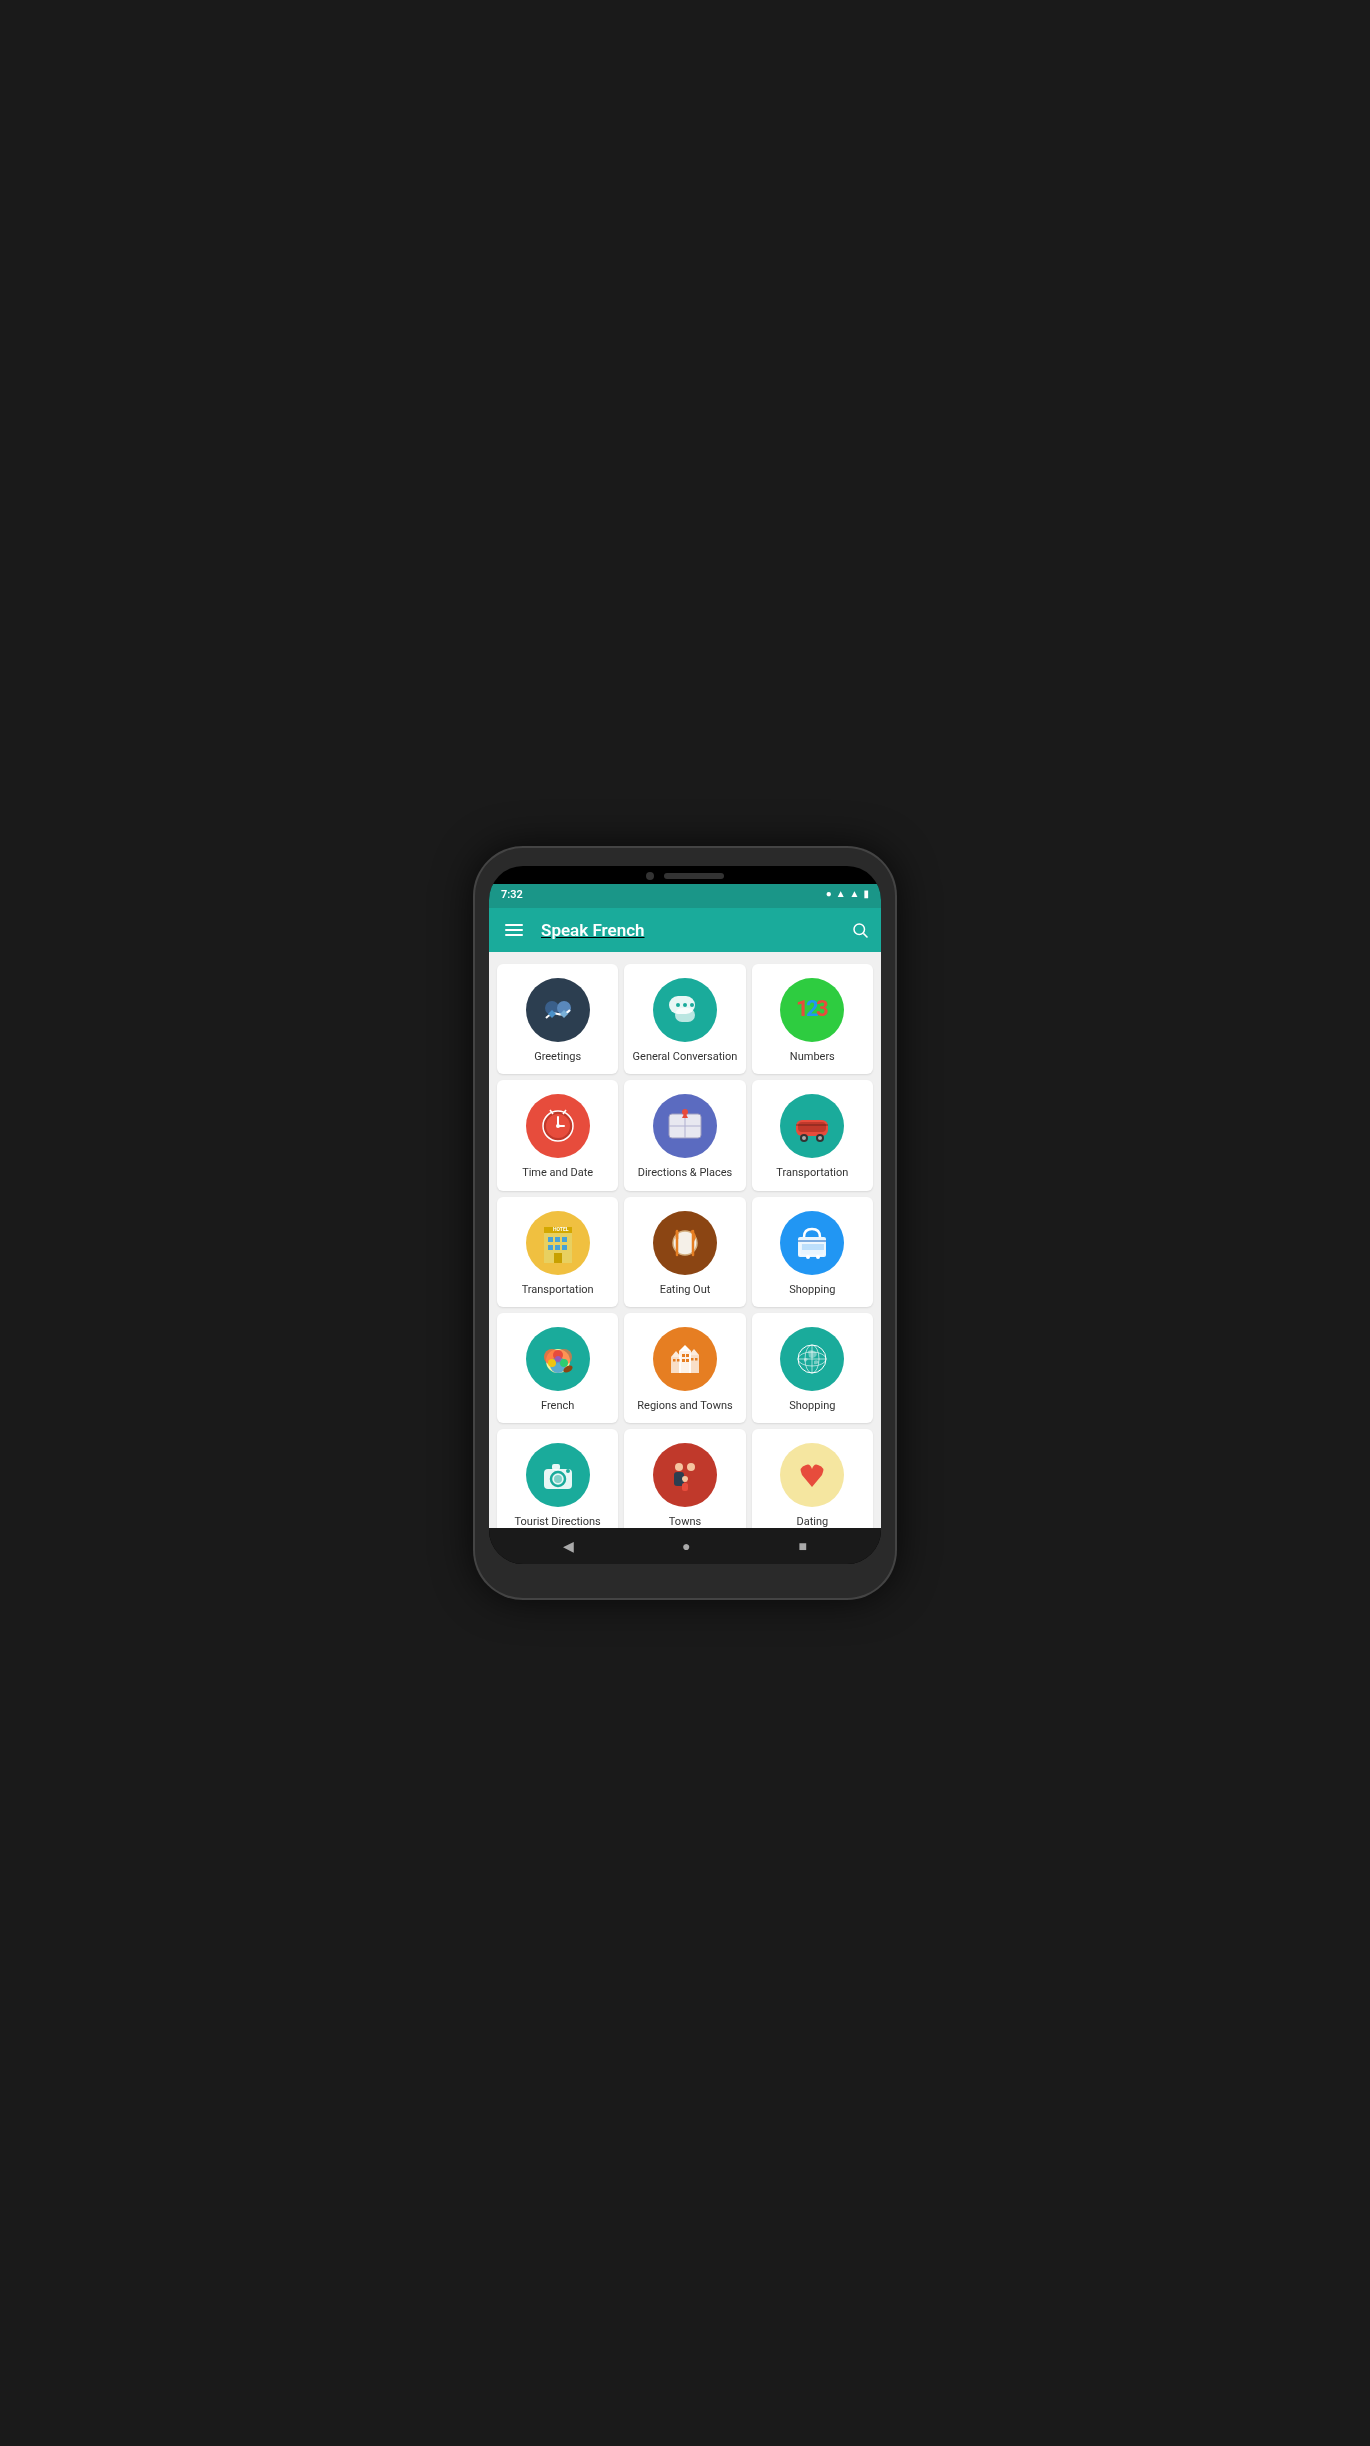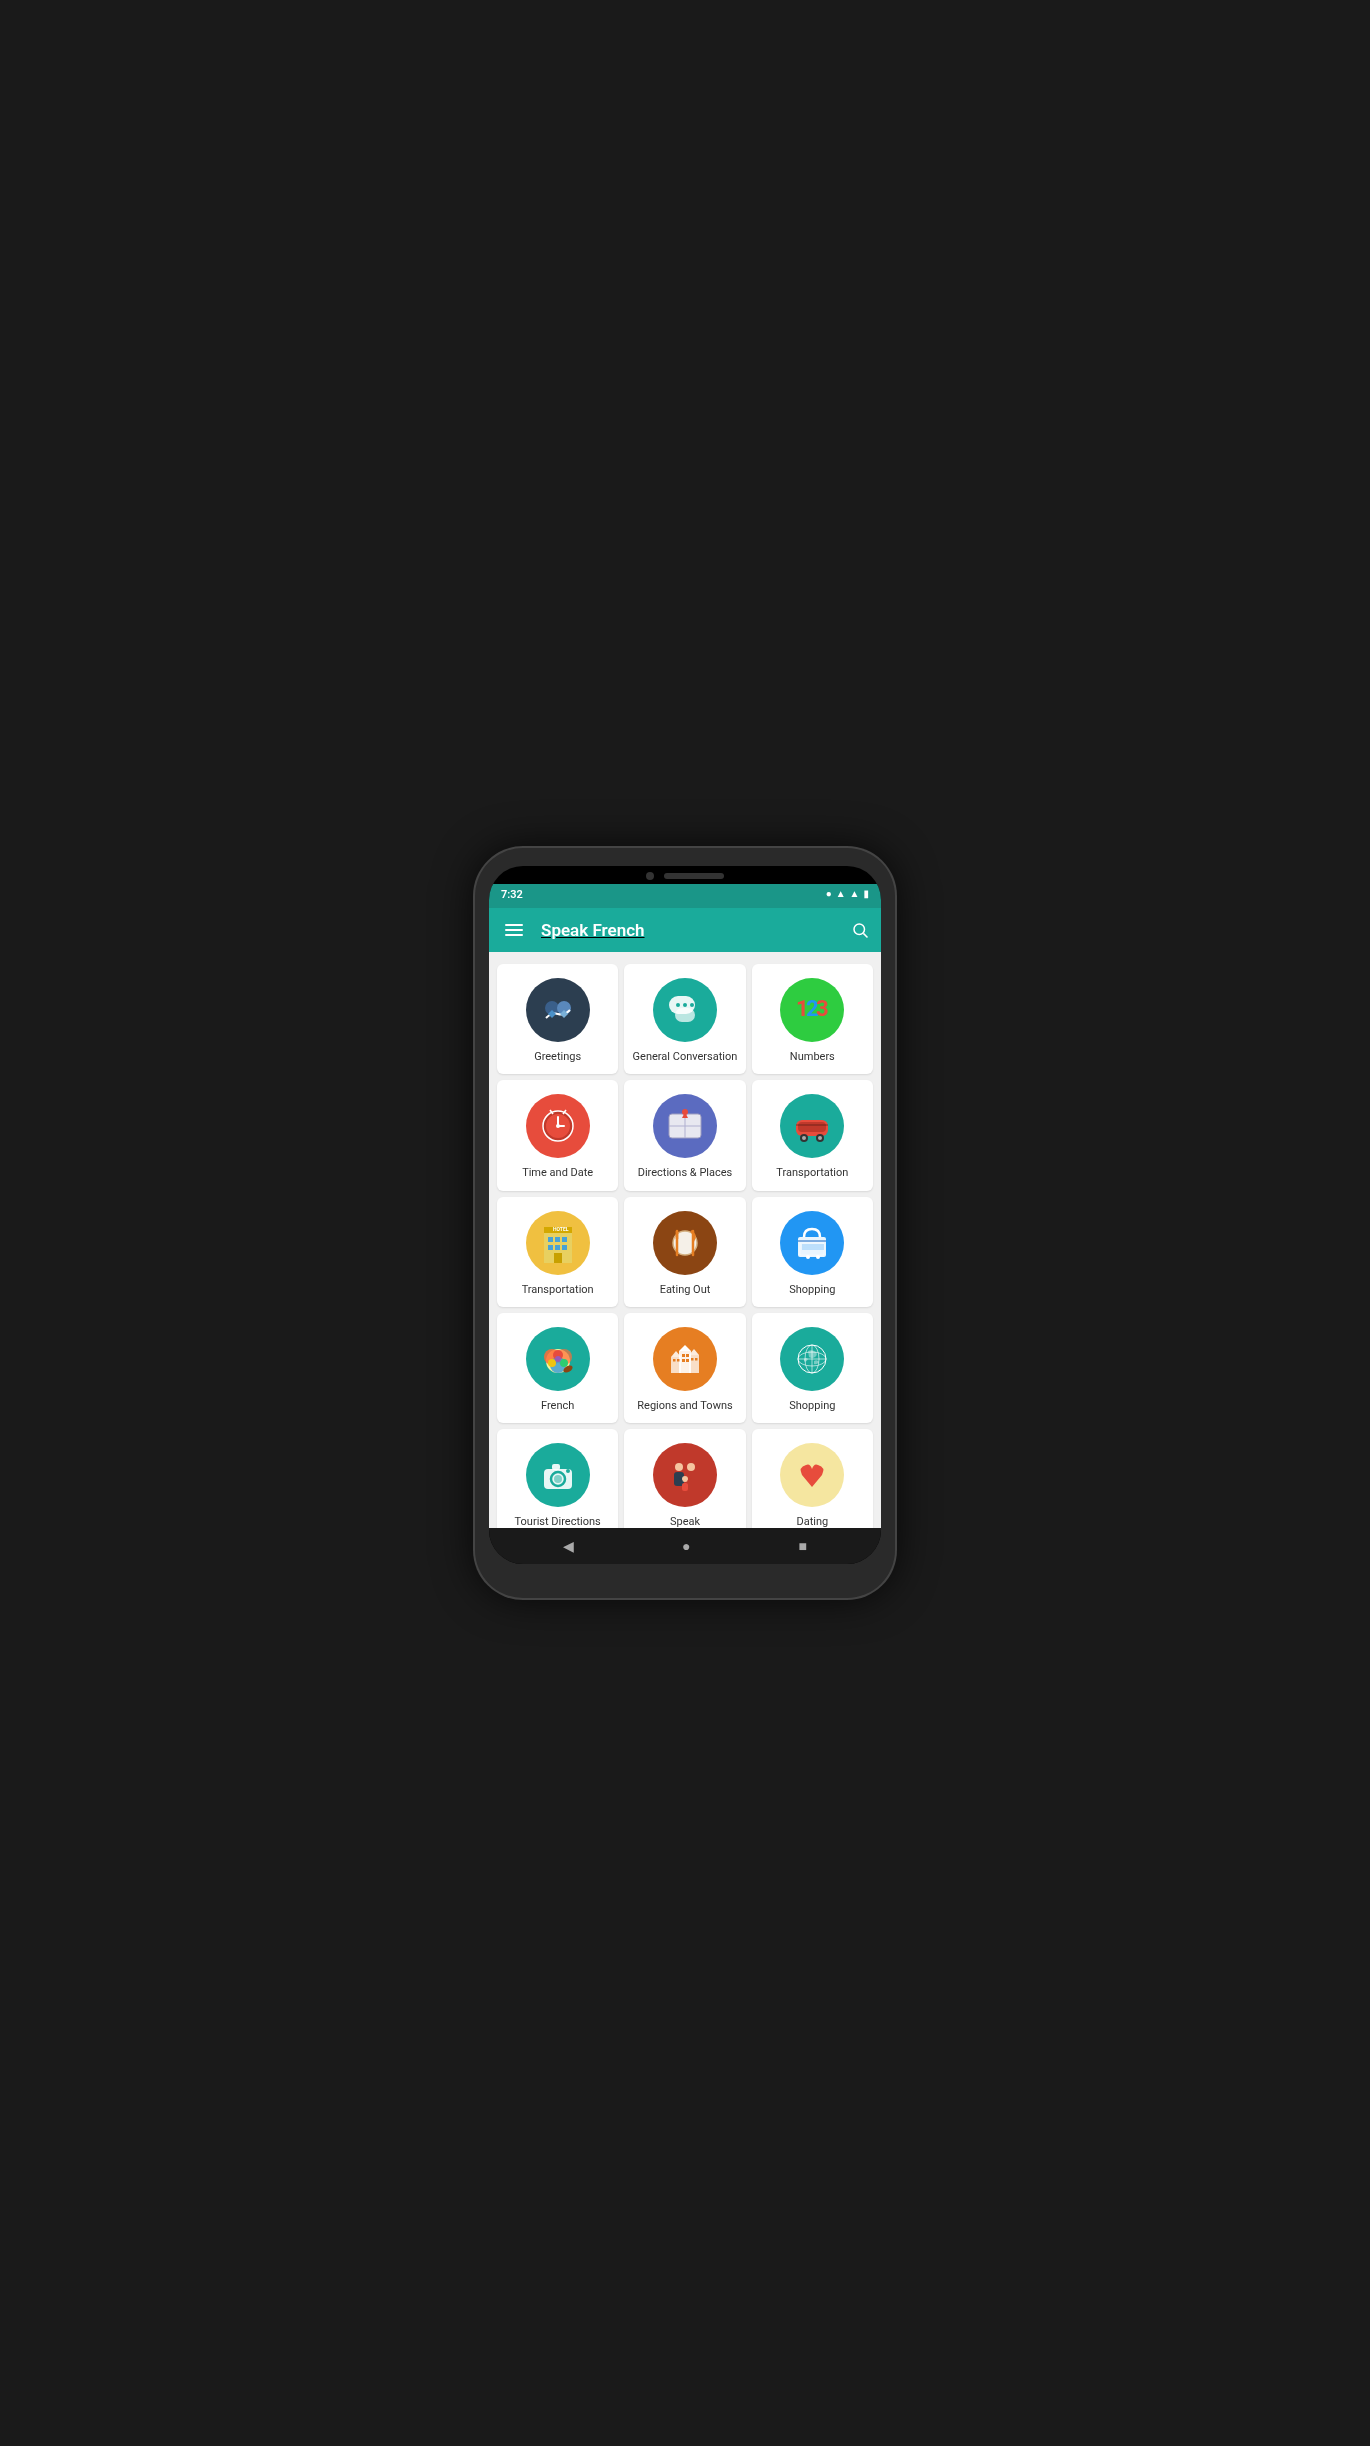--- a/index.html
+++ b/index.html
@@ -472,21 +472,21 @@
                 <circle cx="28" cy="14" r="4" fill="#f5c5a0"></circle>
                 <path d="M23 19 Q28 17 33 19 L33 33 L23 33 Z" fill="#c0392b"></path>
 
                 <circle cx="22" cy="26" r="3" fill="#f5c5a0"></circle>
                 <rect x="19" y="30" width="6" height="8" rx="2" fill="#e74c3c"></rect>
 
                 <line x1="16" y1="24" x2="19" y2="28" stroke="#2c3e50" stroke-width="1.5"></line>
                 <line x1="28" y1="24" x2="25" y2="28" stroke="#c0392b" stroke-width="1.5"></line>
               </svg>
             </div>
-            <span class="item-label">Speak</span>
+            <span class="item-label">Towns</span>
           </div>
 
           <div class="grid-item">
             <div class="icon-circle dating-bg">
               <svg width="44" height="44" viewBox="0 0 44 44" fill="none">
                 <path d="M22 34 L12 22 Q8 14 16 12 Q20 10 22 16 Q24 10 28 12 Q36 14 32 22 Z" fill="#e74c3c"></path>
               </svg>
             </div>
             <span class="item-label">Dating</span>
           </div>

